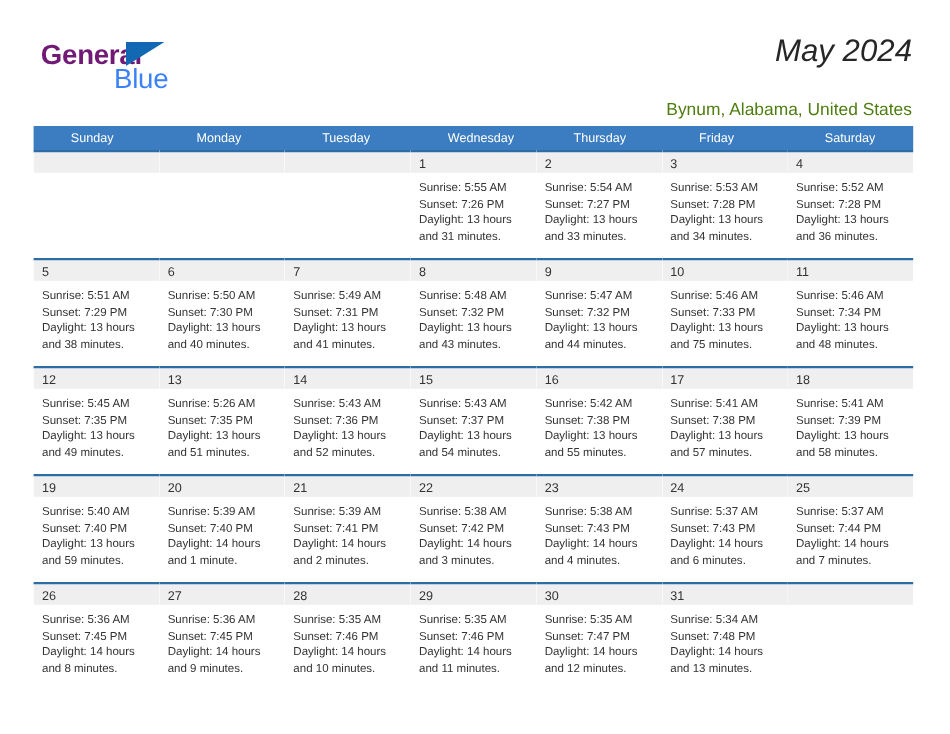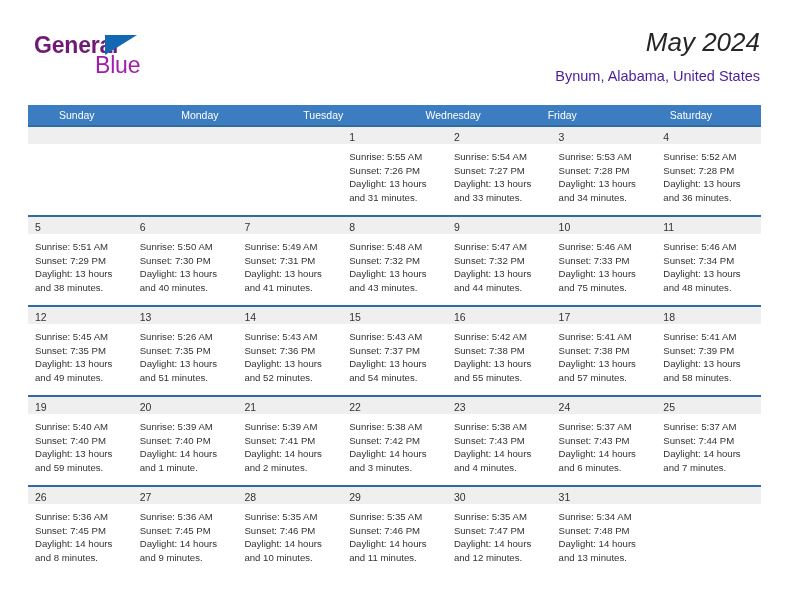--- a/index.html
+++ b/index.html
@@ -40,21 +40,21 @@
     color: #701a75;
     letter-spacing: -0.2px;
     line-height: 26px;
     font-weight: 700;
   }
   .logo-blue {
     position: absolute;
     left: 61px;
     top: 20px;
     font-size: 23px;
-    color: #a21caf;
+    color: #3b82f6;
     letter-spacing: -0.2px;
     line-height: 26px;
     font-weight: 400;
   }
   .logo-triangle {
     position: absolute;
     left: 71px;
     top: 3px;
     width: 0;
     height: 0;
@@ -71,23 +71,23 @@
   .month-title {
     font-size: 26px;
     color: #262626;
     line-height: 32px;
     font-weight: 400;
     white-space: nowrap;
     font-style: italic;
   }
   .location-title {
     font-size: 14.5px;
-    color: #4c1d95;
+    color: #4d7c0f;
     line-height: 20px;
-    margin-top: 8px;
+    margin-top: 24px;
     font-weight: 400;
     white-space: nowrap;
   }
 
   
   .calendar {
     position: absolute;
     left: 28px;
     top: 105px;
     width: 733px;
@@ -155,20 +155,21 @@
       <div class="location-title">Bynum, Alabama, United States</div>
     </div>
   </div>
 
   <div class="calendar">
     <div class="weekday-row" id="weekday-row">
         <div class="weekday-cell">Sunday</div>
         <div class="weekday-cell">Monday</div>
         <div class="weekday-cell">Tuesday</div>
         <div class="weekday-cell">Wednesday</div>
+        <div class="weekday-cell">Thursday</div>
         <div class="weekday-cell">Friday</div>
         <div class="weekday-cell">Saturday</div>
       </div>
     <div id="weeks-container">
         <div class="week-row">
           <div class="day-cell empty">
             <div class="day-number-band"><span class="day-number"></span></div>
           </div>
           <div class="day-cell empty">
             <div class="day-number-band"><span class="day-number"></span></div>

